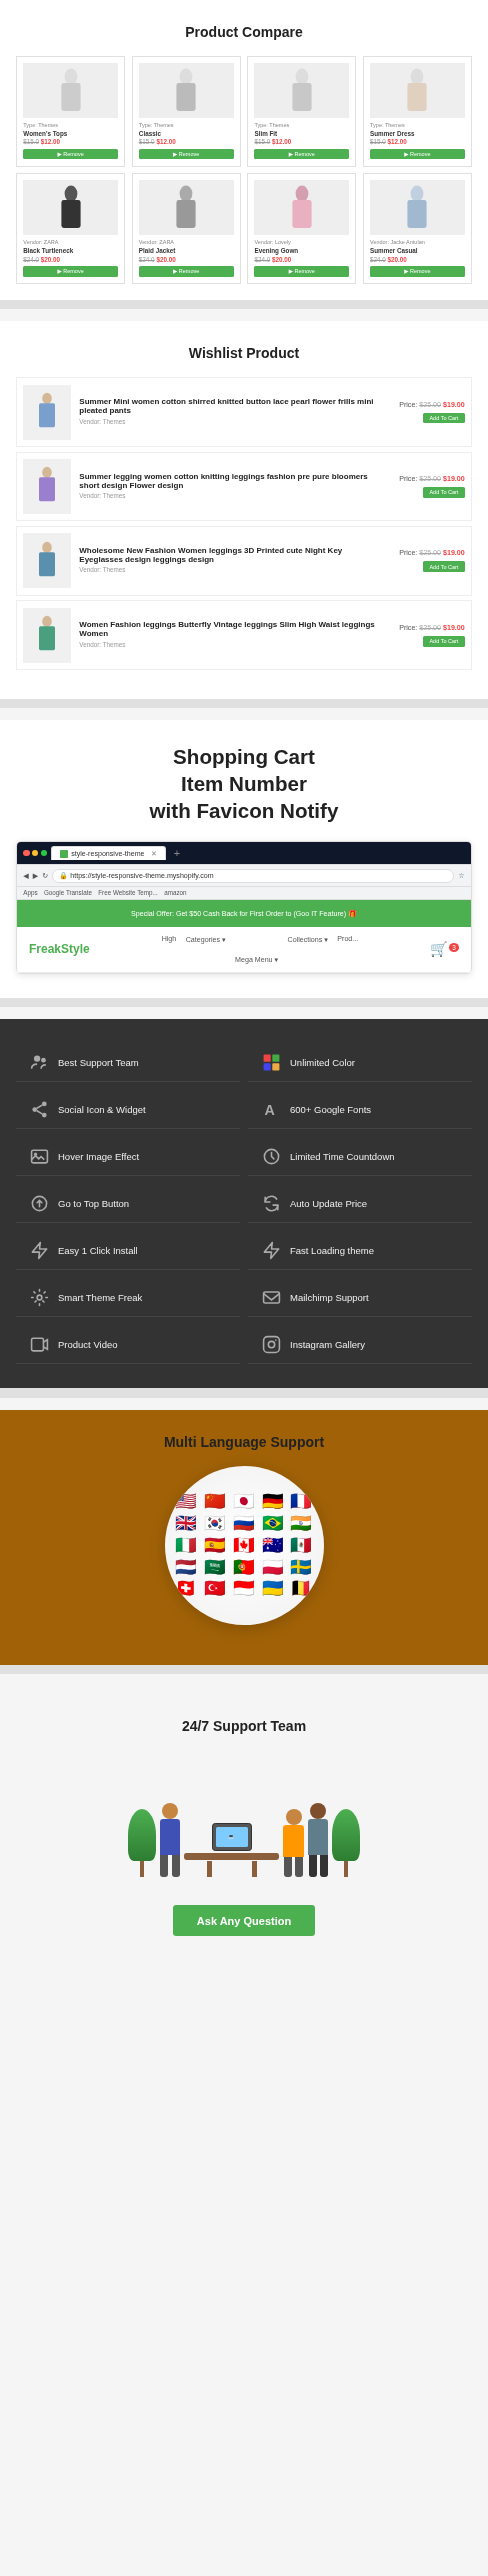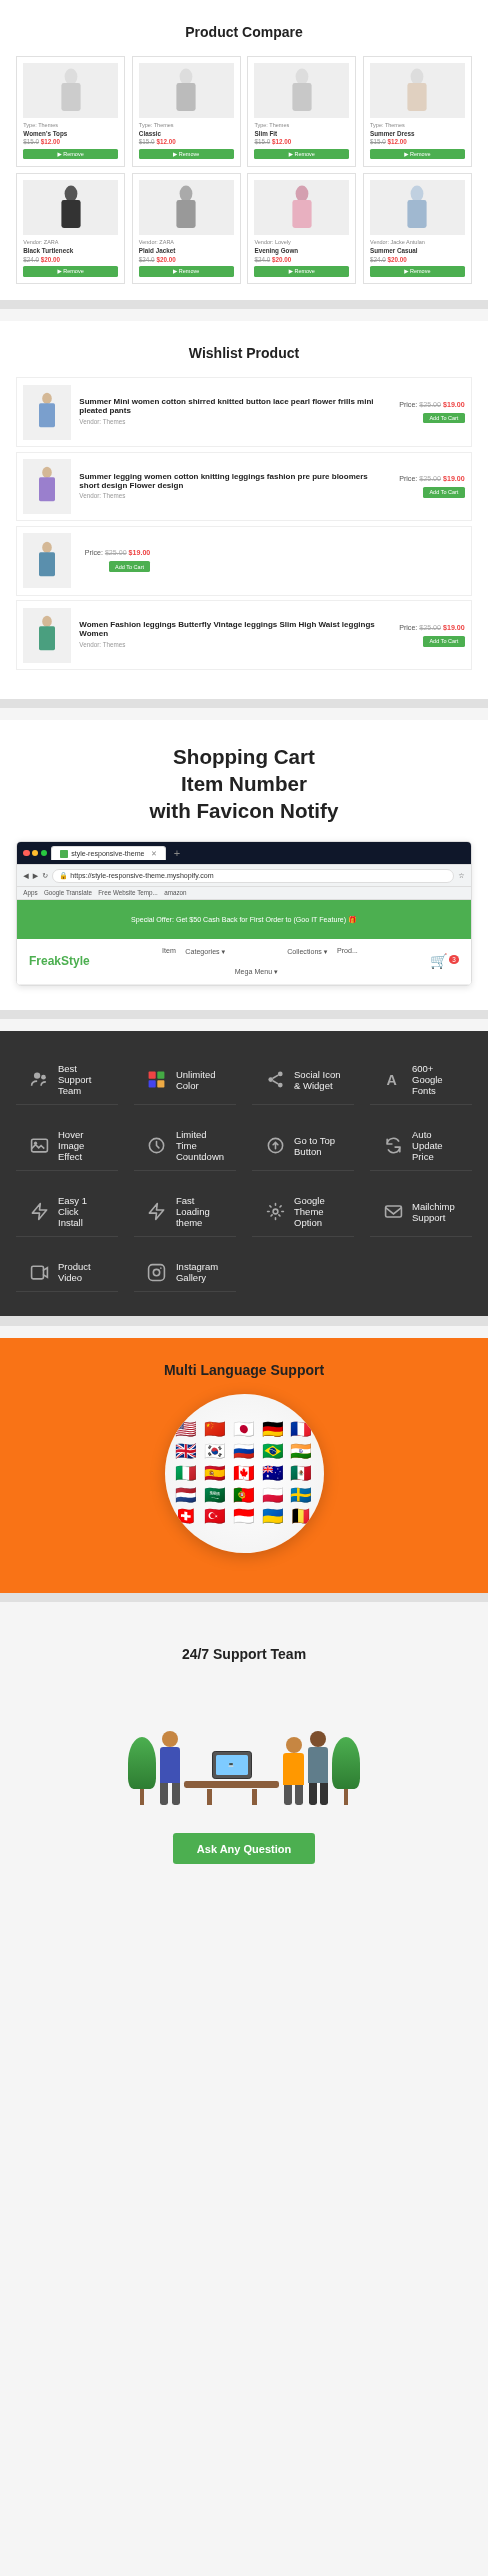--- a/index.html
+++ b/index.html
@@ -245,21 +245,21 @@
       color: #555;
       border-bottom: 0.8px solid #ddd;
       display: flex;
       gap: 6.3px;
     }
     .promo-bar {
       background: #4CAF50;
       color: #fff;
       text-align: center;
       font-size: 7.1px;
-      padding: 15px;
+      padding: 9px;
     }
     .store-header {
       background: #fff;
       padding: 8px 12px;
       display: flex;
       align-items: center;
       justify-content: space-between;
       border-bottom: 0.8px solid #eee;
     }
     .store-logo {
@@ -288,22 +288,22 @@
     }
 
     
     .section-features {
       background: #333;
       padding: 24px 16px;
       margin-top: 12px;
     }
     .features-grid {
       display: grid;
-      grid-template-columns: 1fr 1fr 1fr 1fr;
-      gap: 16px;
+      grid-template-columns: 1fr 1fr;
+      gap: 8px;
     }
     .feature-item {
       display: flex;
       align-items: center;
       gap: 8px;
       padding: 8px 12px;
       border-bottom: 0.8px solid #444;
     }
     .feature-icon {
       width: 22px;
@@ -315,21 +315,21 @@
       font-size: 14.3px;
     }
     .feature-text {
       font-size: 9.5px;
       color: #eee;
       font-weight: 500;
     }
 
     
     .section-multilang {
-      background: #f97316;
+      background: #a16207;
       padding: 24px 7px;
       text-align: center;
       margin-top: 12px;
     }
     .flag-globe {
       width: 159px;
       height: 159px;
       margin: 0 auto 16px;
       position: relative;
     }
@@ -512,20 +512,24 @@
     </div>
   </div>
 
   <div class="wishlist-item">
     <div class="wishlist-img">
       <svg viewBox="0 0 30 50" xmlns="http://www.w3.org/2000/svg">
           <ellipse cx="15" cy="8" rx="6" ry="7" fill="#d4b896"></ellipse>
           <rect x="5" y="14" width="20" height="30" rx="2" fill="#5a8fad"></rect>
         </svg>
     </div>
+    <div class="wishlist-info">
+      <div class="w-name">Wholesome New Fashion Women leggings 3D Printed cute Night Key Eyeglasses design leggings design</div>
+      <div class="w-desc">Vendor: Themes</div>
+    </div>
     <div class="wishlist-price-area">
       <div class="wp">Price: <span class="wold">$25.00</span> <span class="wnew">$19.00</span></div>
       <div class="w-add-btn">Add To Cart</div>
     </div>
   </div>
 
   <div class="wishlist-item">
     <div class="wishlist-img">
       <svg viewBox="0 0 30 50" xmlns="http://www.w3.org/2000/svg">
           <ellipse cx="15" cy="8" rx="6" ry="7" fill="#d4b896"></ellipse>
@@ -585,21 +589,21 @@
 
     <div class="promo-bar">
       <span>Special Offer: Get $50 Cash Back for First Order to (Goo IT Feature) 🎁</span>
     </div>
 
     <div class="store-header">
       <div class="store-logo">
         <span>Freak</span><span style="color:#4CAF50;">Style</span>
       </div>
       <div class="store-nav">
-        <span style="cursor:pointer;">Item</span>
+        <span style="cursor:pointer;">High</span>
         <span style="cursor:pointer;">Categories ▾</span>
         <span style="cursor:pointer;margin-top:20px;">Mega Menu ▾</span>
         <span style="cursor:pointer;">Collections ▾</span>
         <span style="cursor:pointer;">Prod...</span>
       </div>
       <div style="position:relative;">
         <span style="font-size:14.3px;cursor:pointer;">🛒</span>
         <span class="cart-badge">3</span>
       </div>
     </div>
@@ -718,21 +722,21 @@
       <span class="feature-text">Fast Loading theme</span>
     </div>
 
     <div class="feature-item">
       <div class="feature-icon">
         <svg width="19" height="19" viewBox="0 0 24 24" fill="none" xmlns="http://www.w3.org/2000/svg">
           <circle cx="12" cy="12" r="3" stroke="#aaa" stroke-width="2"></circle>
           <path d="M19.07 4.93l-1.41 1.41M4.93 4.93l1.41 1.41M12 2v2M12 20v2M2 12h2M20 12h2M17.66 17.66l-1.41-1.41M6.34 17.66l1.41-1.41" stroke="#aaa" stroke-width="2" stroke-linecap="round"></path>
         </svg>
       </div>
-      <span class="feature-text">Google Theme Option</span>
+      <span class="feature-text">Smart Theme Freak</span>
     </div>
 
     <div class="feature-item">
       <div class="feature-icon">
         <svg width="19" height="19" viewBox="0 0 24 24" fill="none" xmlns="http://www.w3.org/2000/svg">
           <rect x="2" y="5" width="20" height="14" rx="2" stroke="#aaa" stroke-width="2"></rect>
           <path d="M2 7l10 8 10-8" stroke="#aaa" stroke-width="2"></path>
         </svg>
       </div>
       <span class="feature-text">Mailchimp Support</span>

